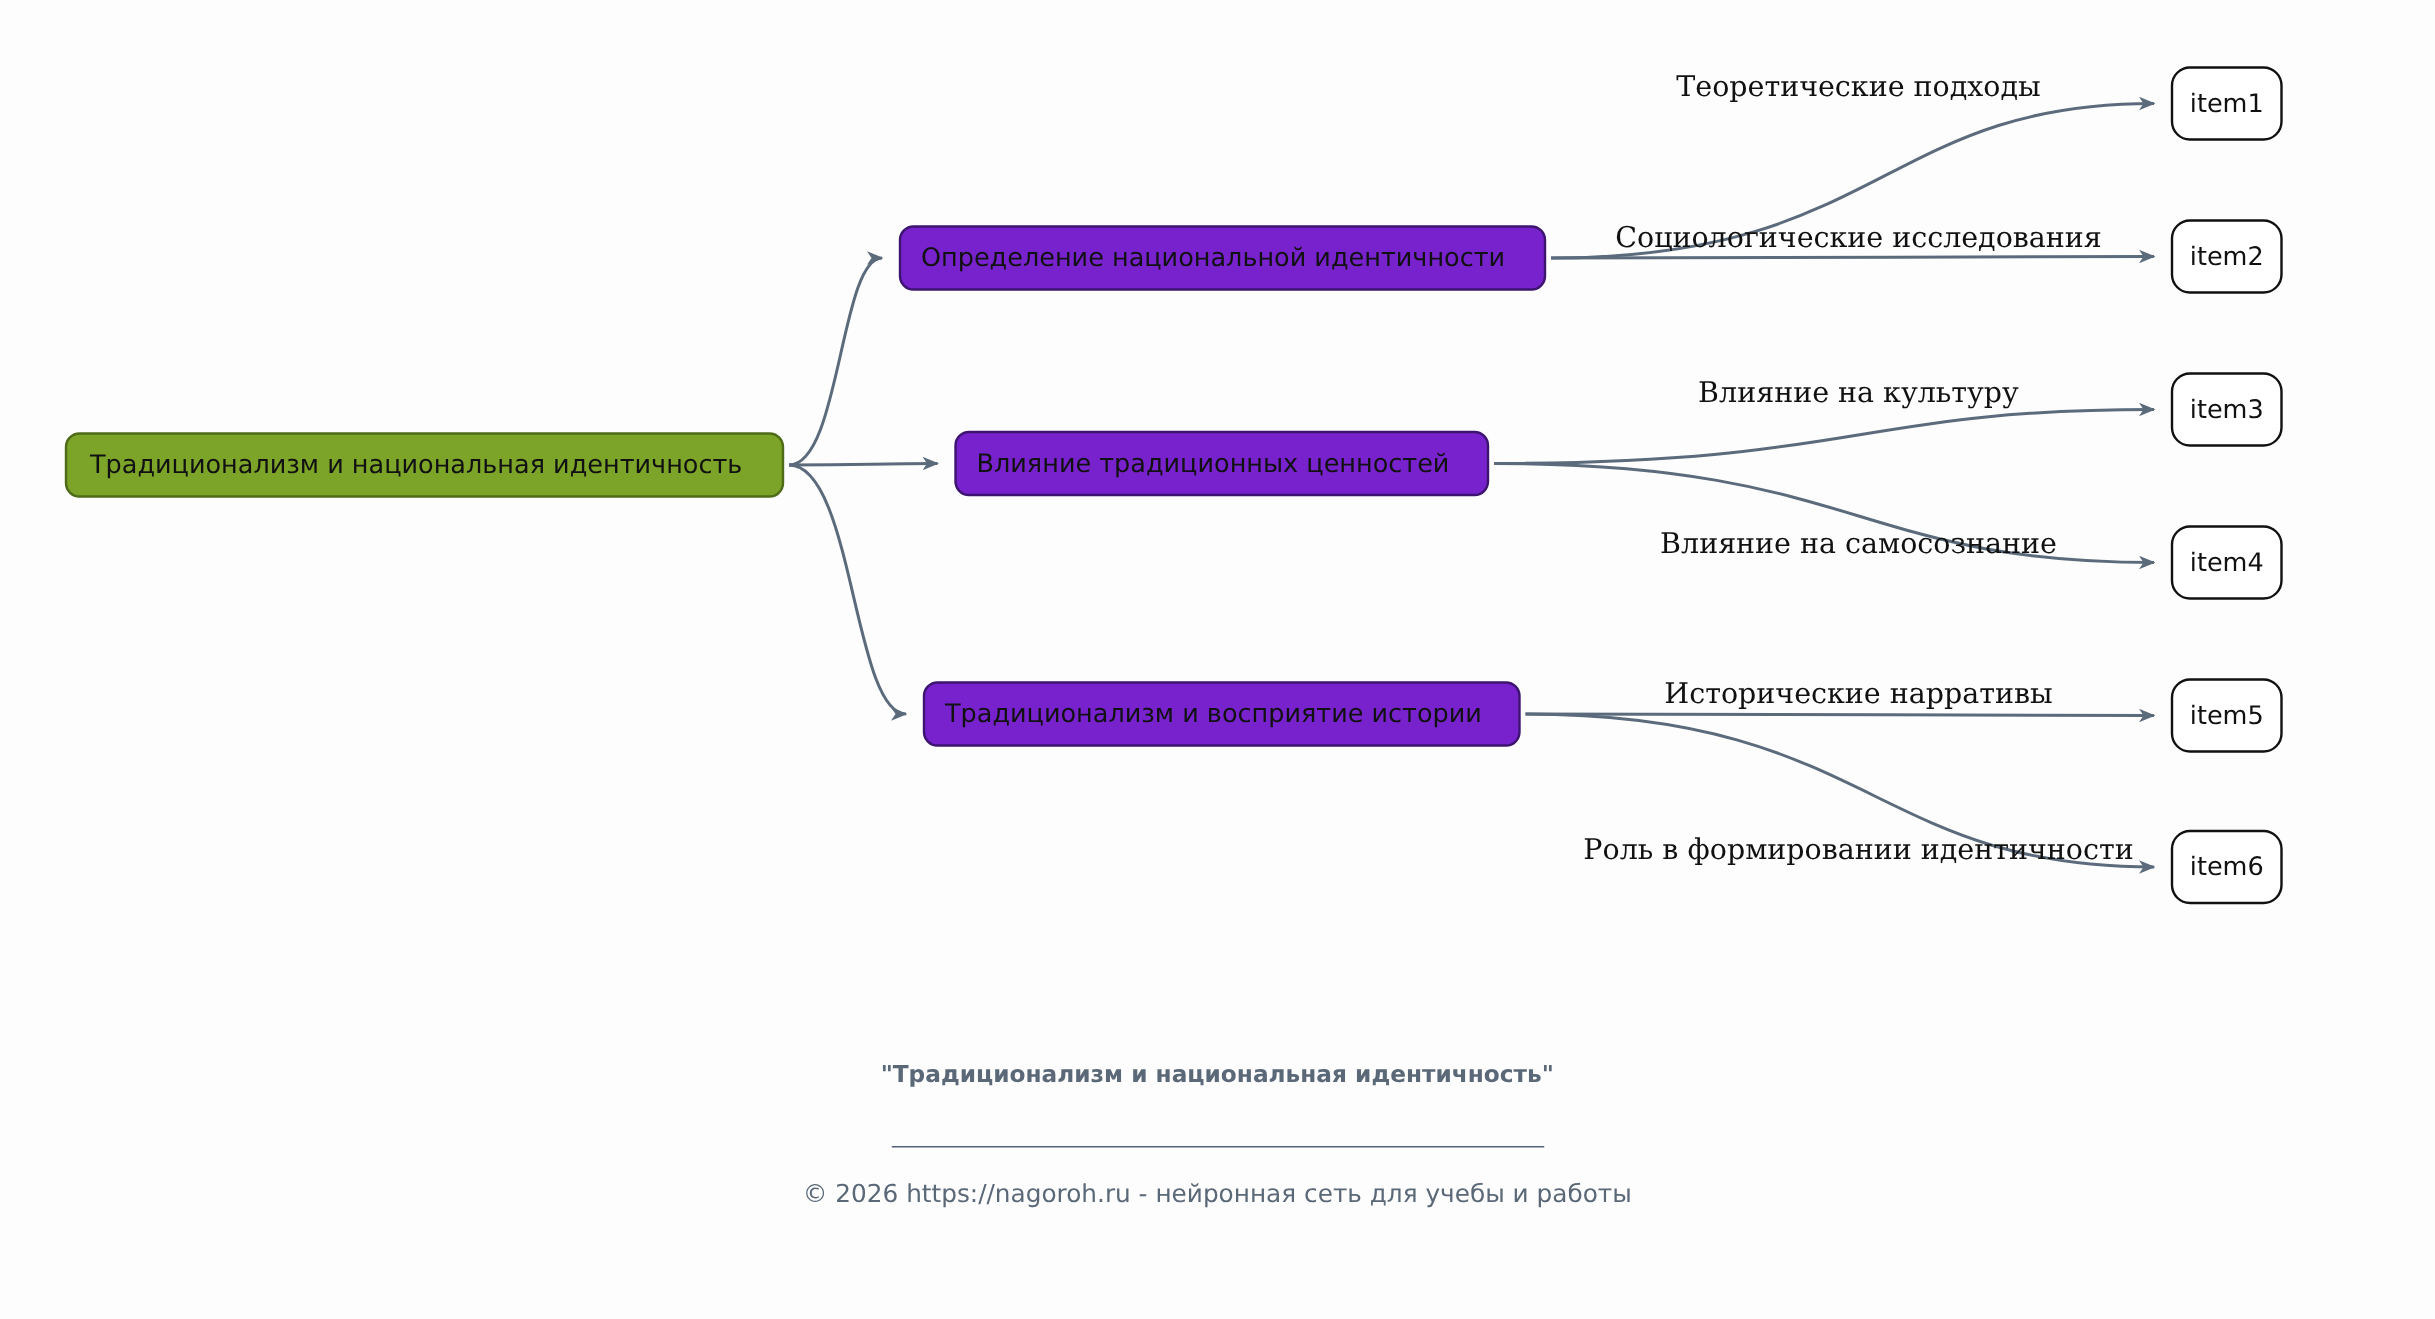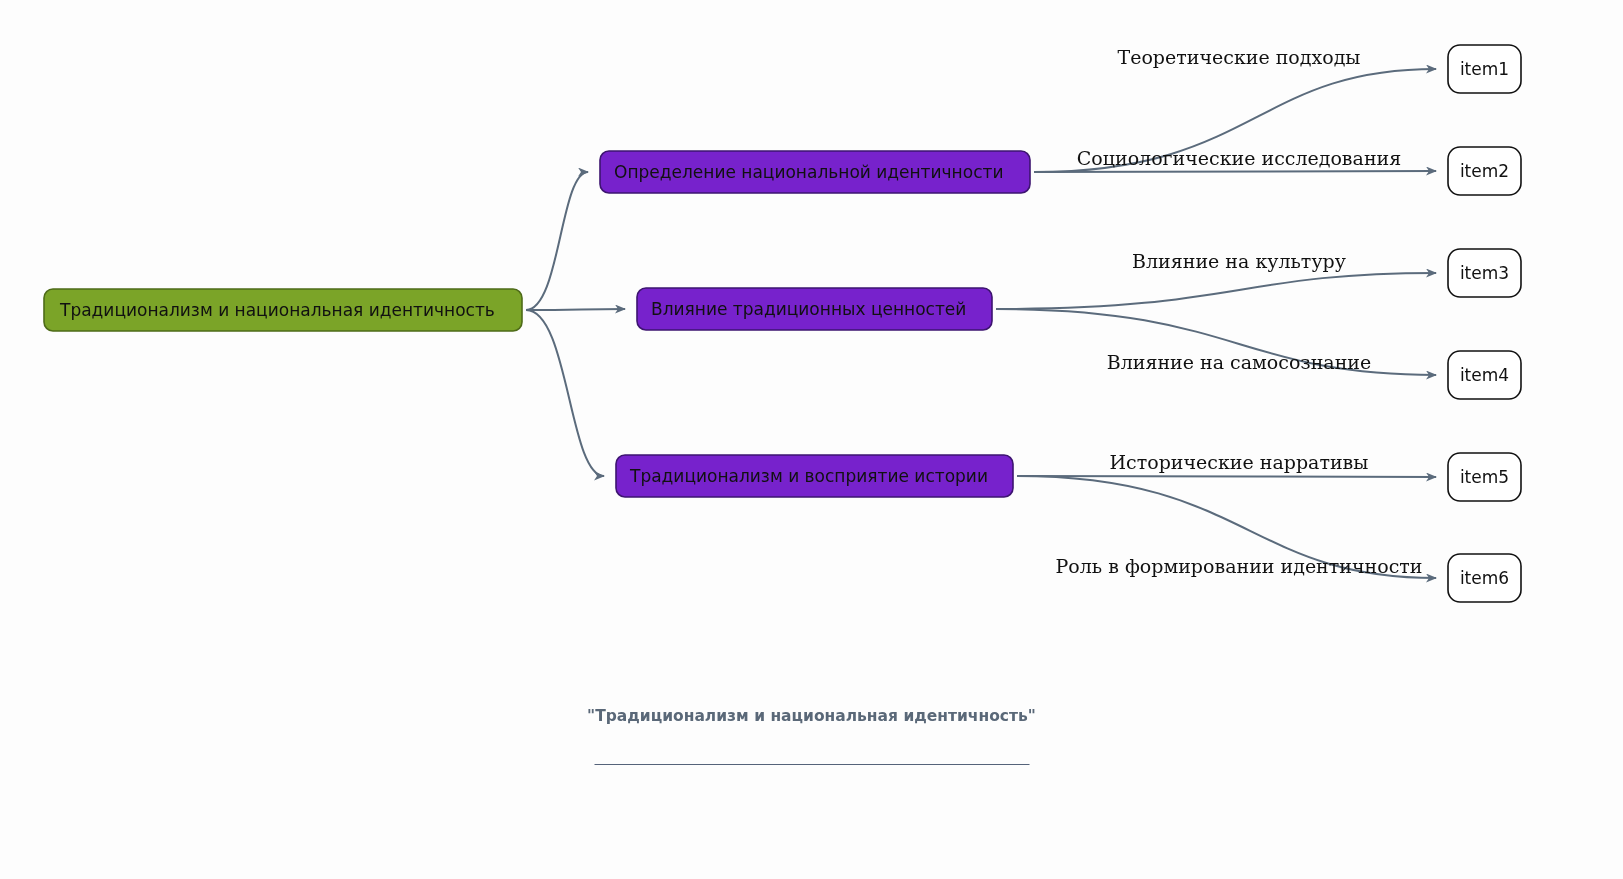--- a/index.html
+++ b/index.html
@@ -151,14 +151,15 @@
         <text x="1239" y="568" class="edge-label">Роль в формировании идентичности</text>
       </g>
   </svg>
 
   <div class="footer" id="footer-title">
     <div>"Традиционализм и национальная идентичность"</div>
   </div>
 
   <div id="footer-rule"></div>
 
+  <div class="footer" id="footer-copy">© 2026 https://nagoroh.ru - нейронная сеть для учебы и работы</div>
 
 </div>
 
 </body></html>

